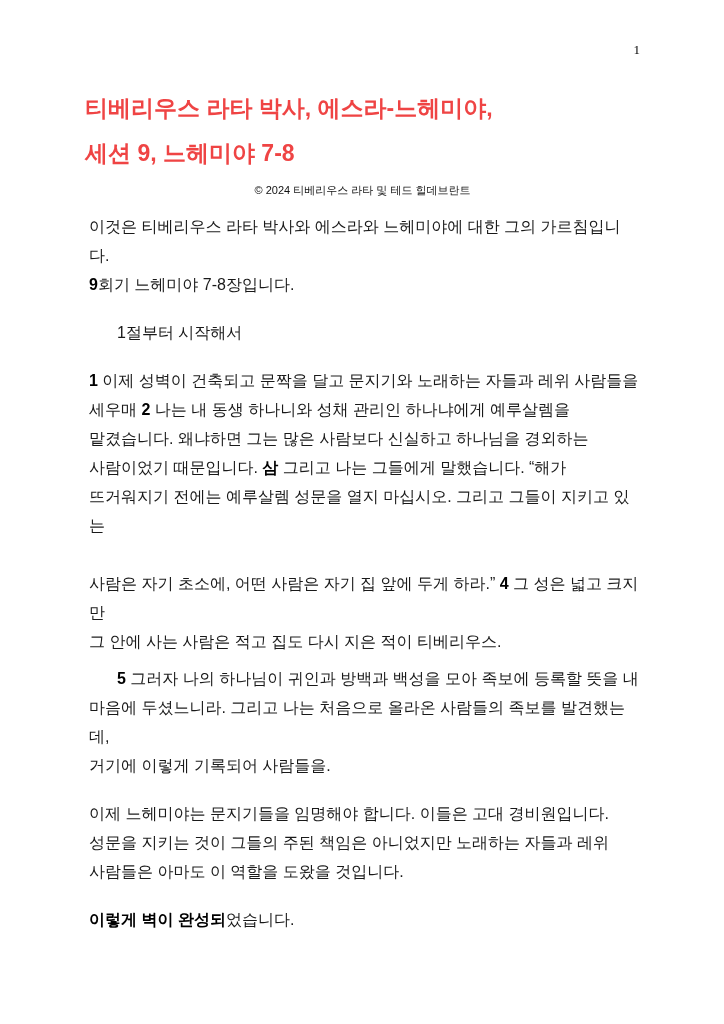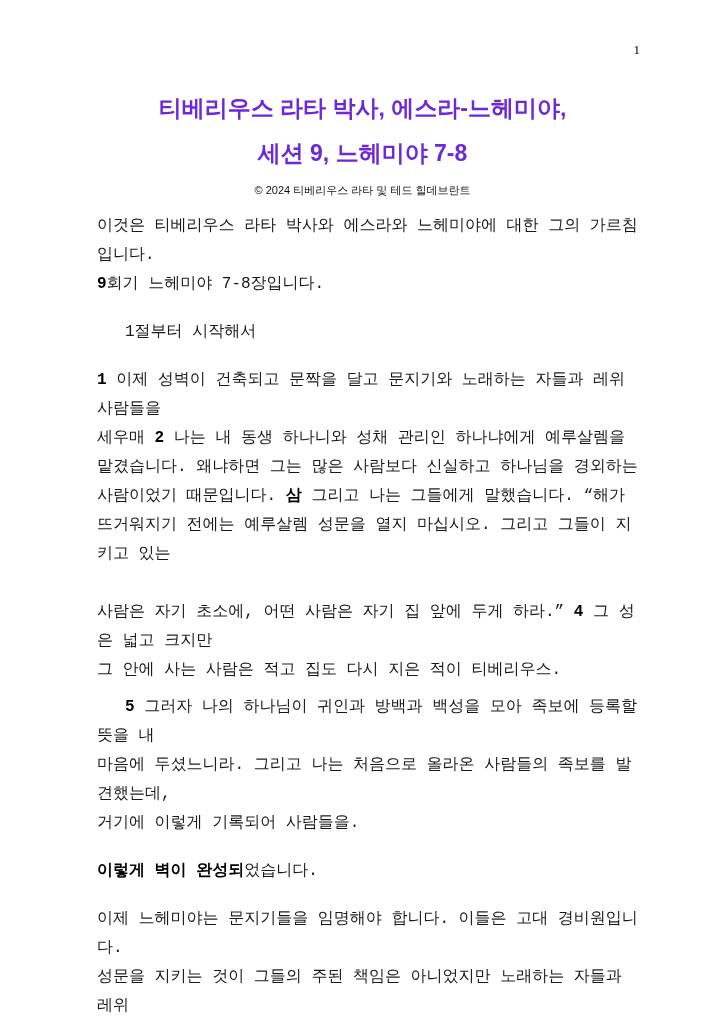--- a/index.html
+++ b/index.html
@@ -26,38 +26,37 @@
     color: #000000;
   }
   .content {
     padding: 86px 84px 0 85px;
   }
   h1.title {
     margin: 0;
     font-size: 23px;
     line-height: 45px;
     font-weight: bold;
-    text-align: center;
-    color: #6d28d9;
+    color: #ef4444;
   }
   h1.title span { display: block; }
   .copyright {
     margin-top: 2px;
     text-align: center;
     font-size: 11px;
     line-height: 24px;
     color: #111111;
   }
   .body {
     margin-top: 10px;
     font-size: 16px;
     line-height: 29px;
     color: #191919;
   }
-  .body p { margin: 0 0 19px 12px; font-family: Liberation Mono, monospace; }
+  .body p { margin: 0 0 19px 4px; }
   .body p.lead-in { padding-left: 28px; }
   .body p.verses { margin-bottom: 8px; }
   .body p.first-indent { text-indent: 28px; }
   .body b { font-weight: bold; color: #000000; }
 </style>
 </head>
 <body>
 
 <div class="page">
 
@@ -95,24 +94,24 @@
         <span>그 안에 사는 사람은 적고 집도 다시 지은 적이 티베리우스.</span>
       </p>
 
       <p class="first-indent">
         <b>5</b><span> 그러자 나의 하나님이 귀인과 방백과 백성을 모아 족보에 등록할 뜻을 내</span><br>
         <span>마음에 두셨느니라. 그리고 나는 처음으로 올라온 사람들의 족보를 발견했는데,</span><br>
         <span>거기에 이렇게 기록되어 사람들을.</span>
       </p>
 
       <p>
-        <b>이렇게 벽이 완성되</b><span>었습니다.</span>
+        <span>이제 느헤미야는 문지기들을 임명해야 합니다. 이들은 고대 경비원입니다.</span><br>
+        <span>성문을 지키는 것이 그들의 주된 책임은 아니었지만 노래하는 자들과 레위</span><br>
+        <span>사람들은 아마도 이 역할을 도왔을 것입니다.</span>
       </p>
 
       <p>
-        <span>이제 느헤미야는 문지기들을 임명해야 합니다. 이들은 고대 경비원입니다.</span><br>
-        <span>성문을 지키는 것이 그들의 주된 책임은 아니었지만 노래하는 자들과 레위</span><br>
-        <span>사람들은 아마도 이 역할을 도왔을 것입니다.</span>
+        <b>이렇게 벽이 완성되</b><span>었습니다.</span>
       </p>
 
     </div>
   </div>
 </div>
 
 </body></html>

